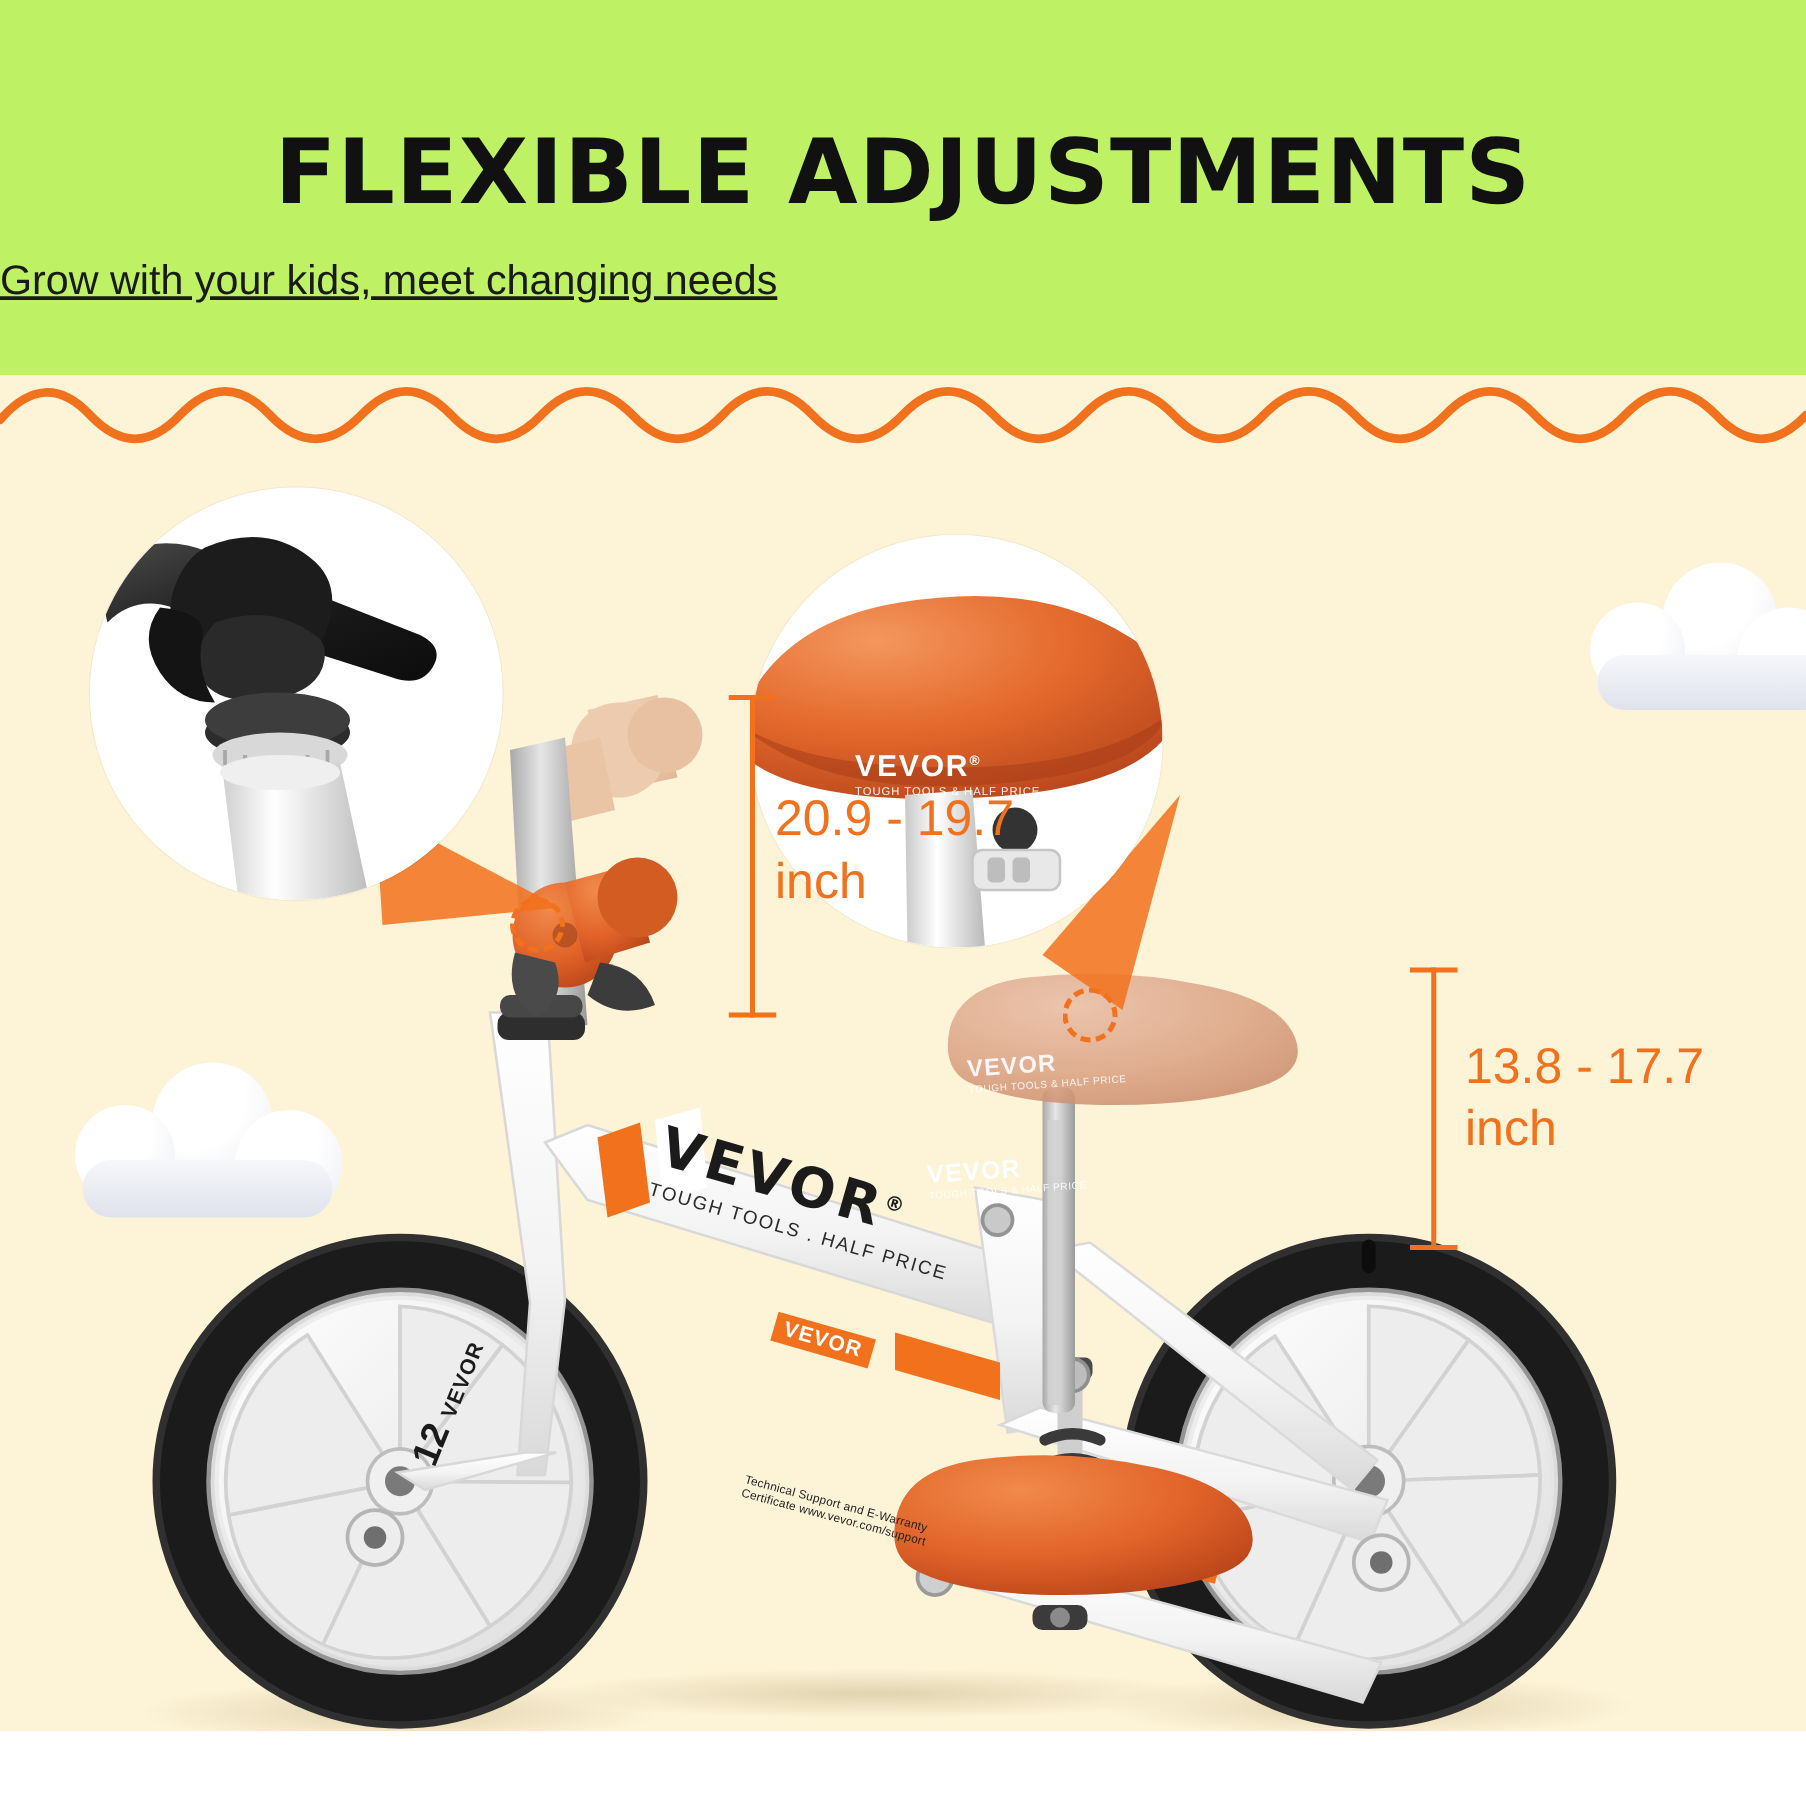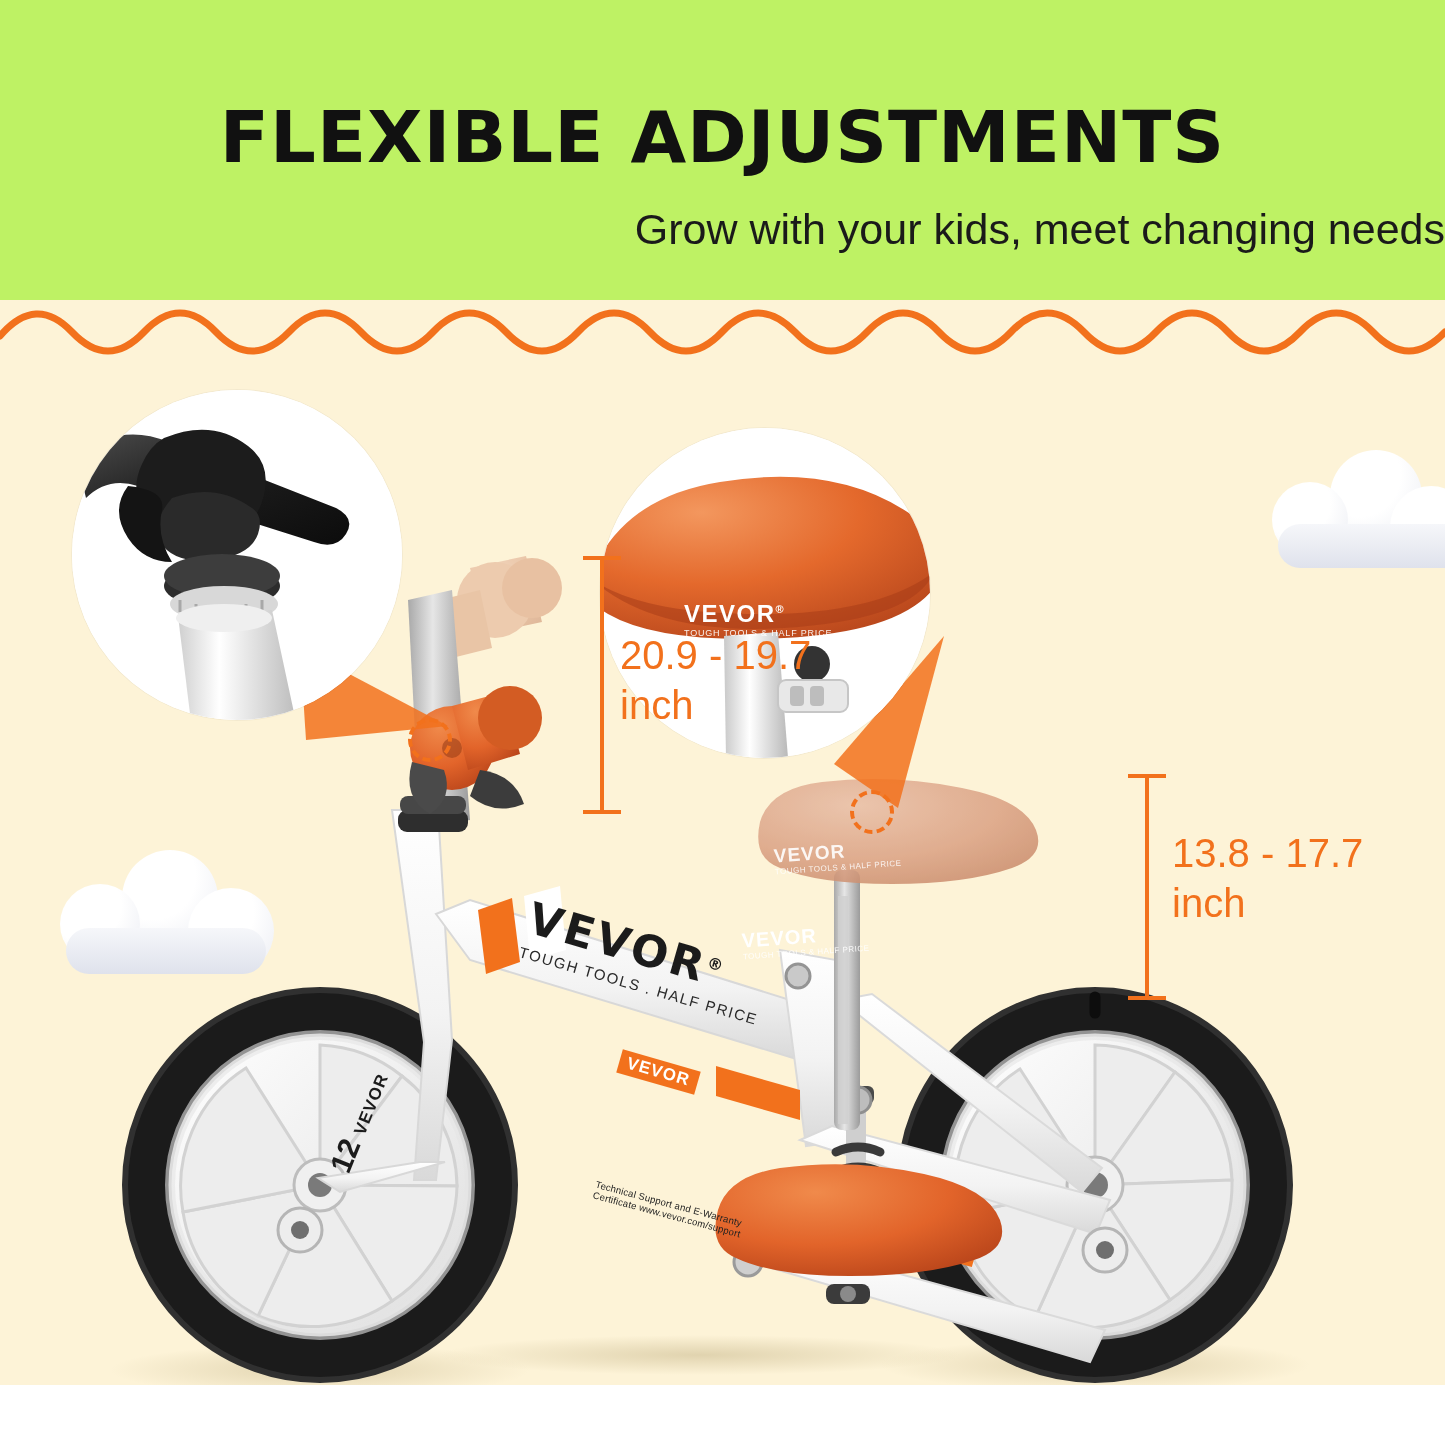--- a/index.html
+++ b/index.html
@@ -20,23 +20,24 @@
   }
   .headline {
     position: absolute; left: 0; top: 95px; width: 1445px;
     text-align: center;
     font-size: 72px; font-weight: bold; letter-spacing: 1px;
     color: #111111;
     font-family: "DejaVu Sans", sans-serif;
   }
   .subhead {
     position: absolute; left: 0; top: 205px; width: 1445px;
-    text-align: right;
-    font-size: 43px; font-weight: normal;
+    text-align: left;
+    font-size: 33px; font-weight: normal;
     color: #1a1a1a;
+    text-decoration: underline;
   }
 
   
   .bodyarea {
     position: absolute; left: 0; top: 300px; width: 1445px; height: 1085px;
     background: #fdf3d7;
   }
   .scallop {
     position: absolute; left: 0; top: 298px; width: 1445px; height: 70px;
   }

